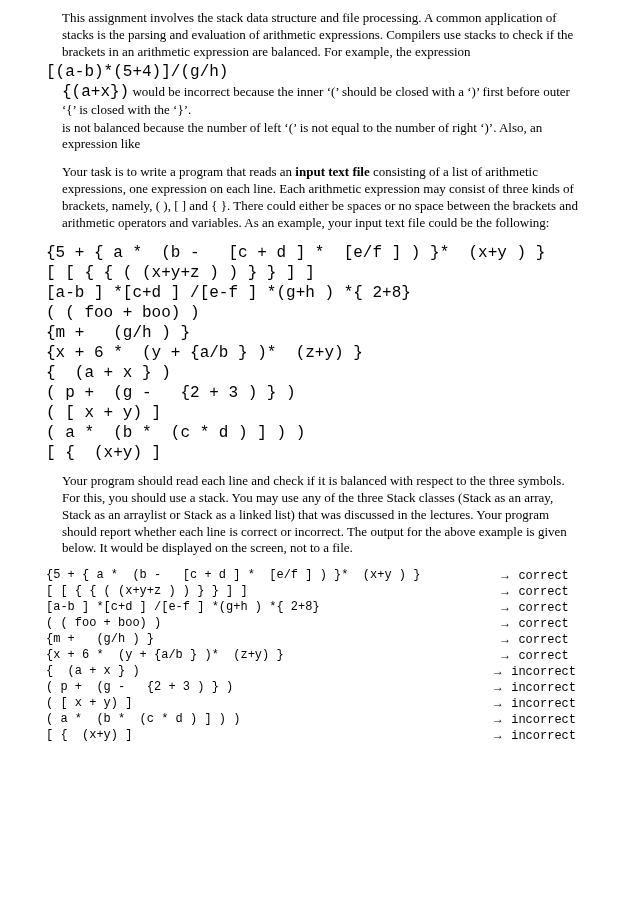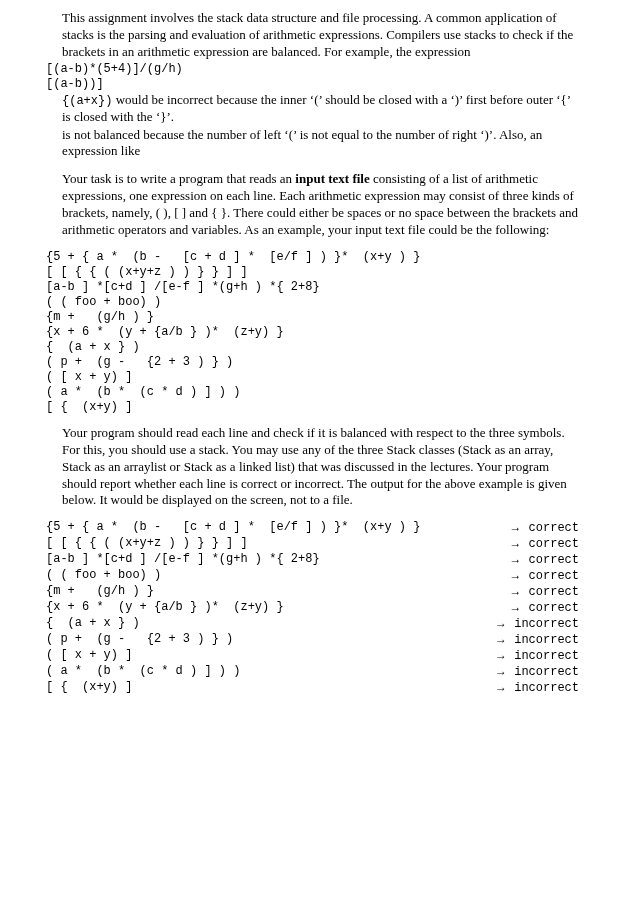--- a/index.html
+++ b/index.html
@@ -15,21 +15,21 @@
   .page {
     padding: 10px 46px 20px 46px;
     box-sizing: border-box;
     width: 625px;
   }
   p {
     margin: 0 0 1px 16px;
   }
   .mono {
     font-family: "Courier New", Courier, monospace;
-    font-size: 12px;
+    font-size: 16px;
     white-space: pre;
     margin: 0;
     line-height: 1.25;
   }
   .block-gap {
     height: 10px;
   }
   .results {
   }
   .result-row {
@@ -39,37 +39,36 @@
     font-size: 12px;
     white-space: pre;
     line-height: 1.25;
   }
   .result-left {
     flex: 0 0 auto;
   }
   .result-right {
     flex: 0 0 auto;
     min-width: 90px;
-    text-align: right;
+    text-align: center;
   }
   .arrow {
     font-family: Arial, sans-serif;
   }
   .big-gap {
     height: 230px;
   }
   b { font-weight: bold; }
 </style>
 </head>
 <body>
 <div class="page">
 
 <p>This assignment involves the stack data structure and file processing. A common application of stacks is the parsing and evaluation of arithmetic expressions. Compilers use stacks to check if the brackets in an arithmetic expression are balanced. For example, the expression</p>
 <p class="mono">[(a-b)*(5+4)]/(g/h)</p>
-<p class="mono">[(a-b))]</p>
 <p>
   <span class="mono">{(a+x})</span><span> would be incorrect because the inner ‘(’ should be closed with a ‘)’ first before outer ‘{’ is closed with the ‘}’.</span>
 </p>
 <p>is not balanced because the number of left ‘(’ is not equal to the number of right ‘)’.  Also, an expression like</p>
 
 <div class="block-gap"></div>
 
 <p>
   <span>Your task is to write a program that reads an </span><b>input text file</b><span> consisting of a list of arithmetic expressions, one expression on each line. Each arithmetic expression may consist of three kinds of brackets, namely, ( ), [ ] and { }. There could either be spaces or no space between the brackets and arithmetic operators and variables. As an example, your input text file could be the following:</span>
 </p>

